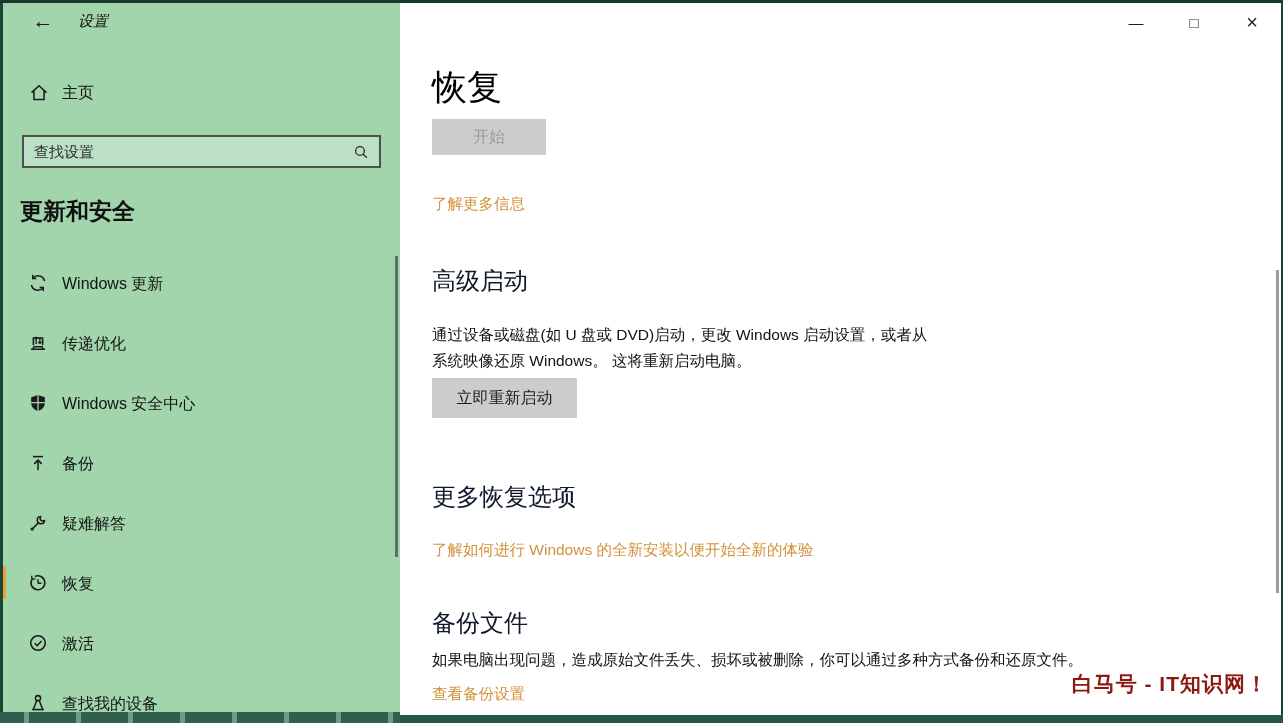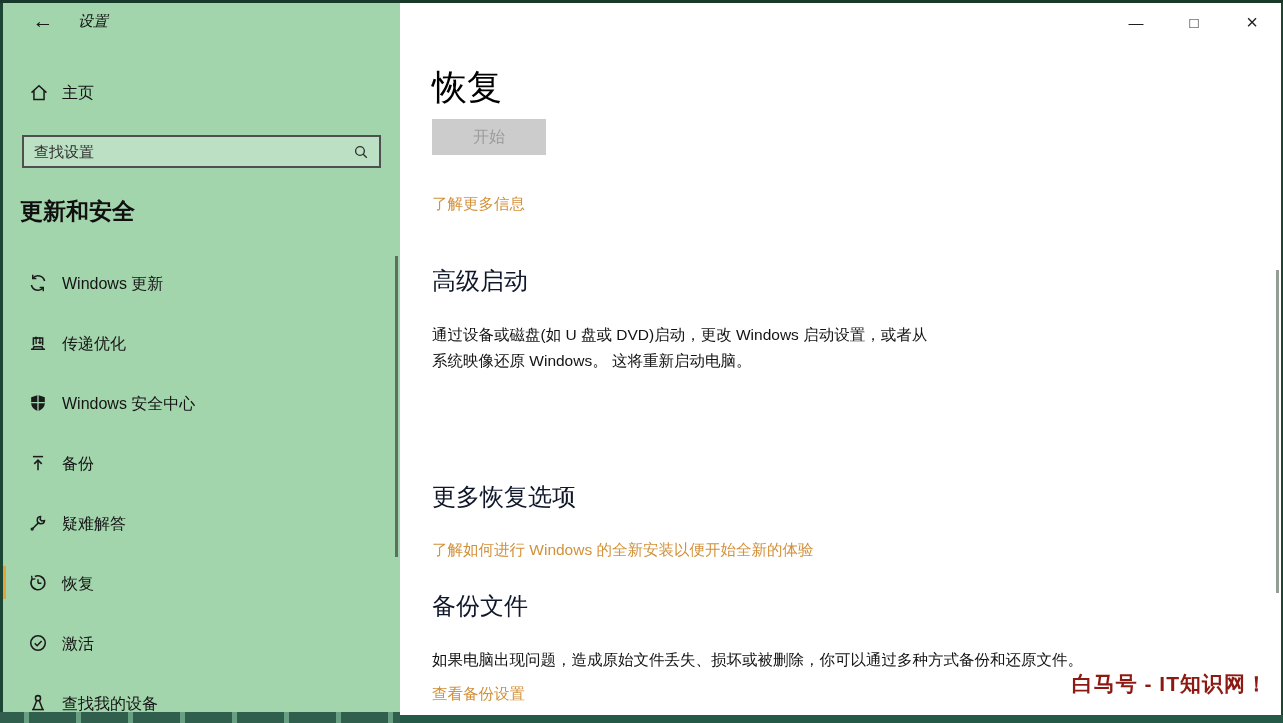--- a/index.html
+++ b/index.html
@@ -51,21 +51,21 @@
   .btn-restart { left:432px; top:378px; width:145px; height:40px; font-size:16px; color:#1f1f1f; }
 
   .link { position:absolute; color:#d2913a; font-size:15.5px; cursor:pointer; white-space:nowrap; }
   .link-more-info { left:432px; top:194px; }
   .link-clean     { left:432px; top:540px; }
   .link-backup    { left:432px; top:684px; }
 
   .h2 { position:absolute; left:432px; font-size:24px; font-weight:400; color:#0f172a; white-space:nowrap; }
   .h2-adv    { top:265px; }
   .h2-more   { top:481px; }
-  .h2-backup { top:590px;font-family:Liberation Mono, monospace; }
+  .h2-backup { top:607px;font-family:Liberation Mono, monospace; }
 
   .para { position:absolute; left:432px; top:322px; font-size:15.5px; line-height:26px; color:#121212; white-space:nowrap; }
   .backup-body { position:absolute; left:432px; top:650px; font-size:15.5px; color:#121212; white-space:nowrap; }
 
   
   .win-controls { position:absolute; right:2px; top:3px; display:flex; z-index:70; }
   .win-btn { width:58px; height:38px; display:flex; align-items:center; justify-content:center;
              font-size:15px; color:#1f1f1f; cursor:pointer; background:transparent; border:none; }
   .win-btn.close { font-size:20px; }
 
@@ -215,20 +215,21 @@
 
   <button class="btn btn-start" disabled="">开始</button>
 
   <a class="link link-more-info">了解更多信息</a>
 
   <div class="h2 h2-adv">高级启动</div>
   <div class="para">
     <span>通过设备或磁盘(如 U 盘或 DVD)启动，更改 Windows 启动设置，或者从</span><br>
     <span>系统映像还原 Windows。 这将重新启动电脑。</span>
   </div>
+  <button class="btn btn-restart">立即重新启动</button>
 
   <div class="h2 h2-more">更多恢复选项</div>
   <a class="link link-clean">了解如何进行 Windows 的全新安装以便开始全新的体验</a>
 
   <div class="h2 h2-backup">备份文件</div>
   <div class="backup-body">如果电脑出现问题，造成原始文件丢失、损坏或被删除，你可以通过多种方式备份和还原文件。</div>
   <a class="link link-backup">查看备份设置</a>
 
   <div class="win-controls">
     <button class="win-btn">—</button>

